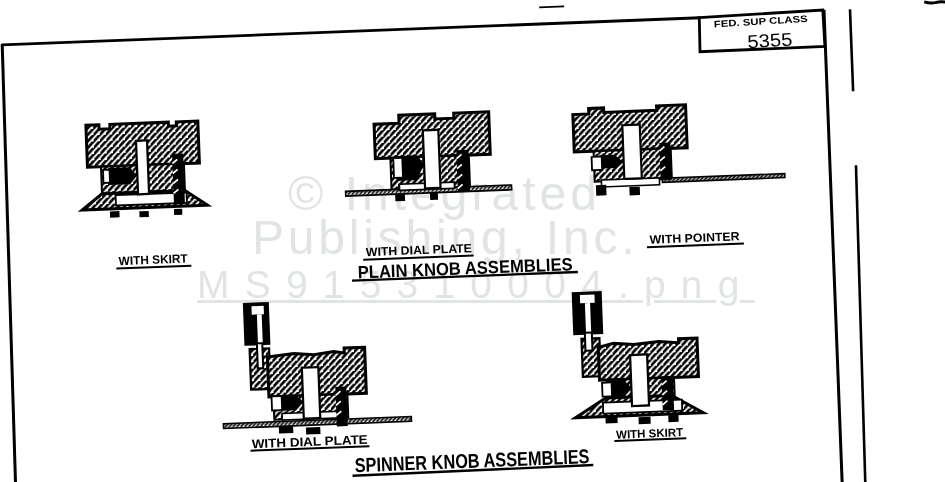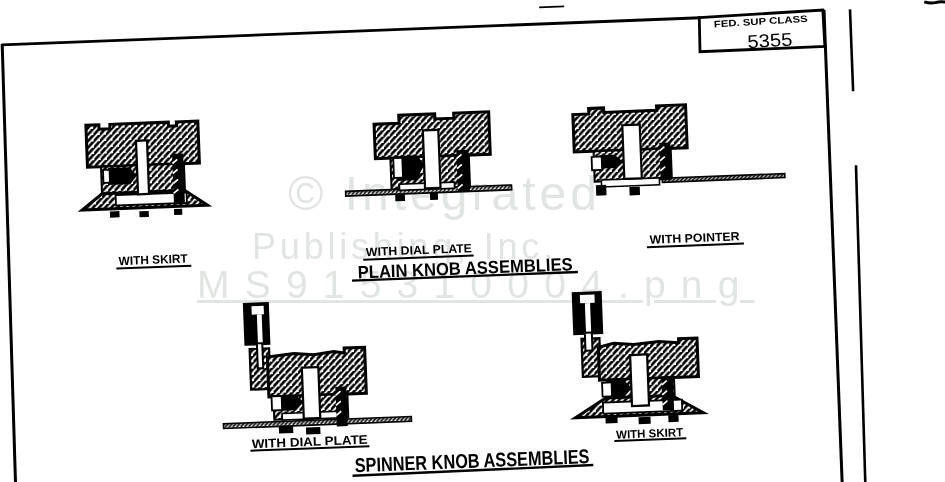--- a/index.html
+++ b/index.html
@@ -8,21 +8,21 @@
   .wm{position:absolute;color:#e1e5e1;white-space:pre;font-family:"Liberation Sans",sans-serif;}
   #art{position:absolute;left:-20px;top:0;transform:rotate(-2.2deg);transform-origin:20px 0px;}
   svg text{font-family:"Liberation Sans",sans-serif;}
 </style>
 </head>
 <body>
 <div id="page">
 
   <div class="wm" style="left:288px;top:166px;font-size:48px;letter-spacing:4px;">© Integrated</div>
 
-  <div class="wm" style="left:252px;top:226px;font-size:36px;letter-spacing:3.8px;">Publishing, Inc.</div>
+  <div class="wm" style="left:252px;top:210px;font-size:48px;letter-spacing:3.8px;">Publishing, Inc.</div>
 
   <div class="wm" style="left:197px;top:263px;font-size:39px;letter-spacing:15.2px;text-decoration:underline;">MS915310004.png</div>
   <div id="art">
   <svg width="1040" height="560" viewBox="0 0 1040 560">
     <defs>
       <pattern id="hz" patternUnits="userSpaceOnUse" width="6.3" height="6.3">
         <rect width="6.3" height="6.3" fill="#ffffff"></rect>
         <path d="M-1,7.3 L7.3,-1 M-4.15,4.15 L2.15,-2.15 M4.15,10.45 L10.45,4.15" stroke="#000" stroke-width="2.7" fill="none"></path>
       </pattern>
       <pattern id="hd" patternUnits="userSpaceOnUse" width="4" height="4">

